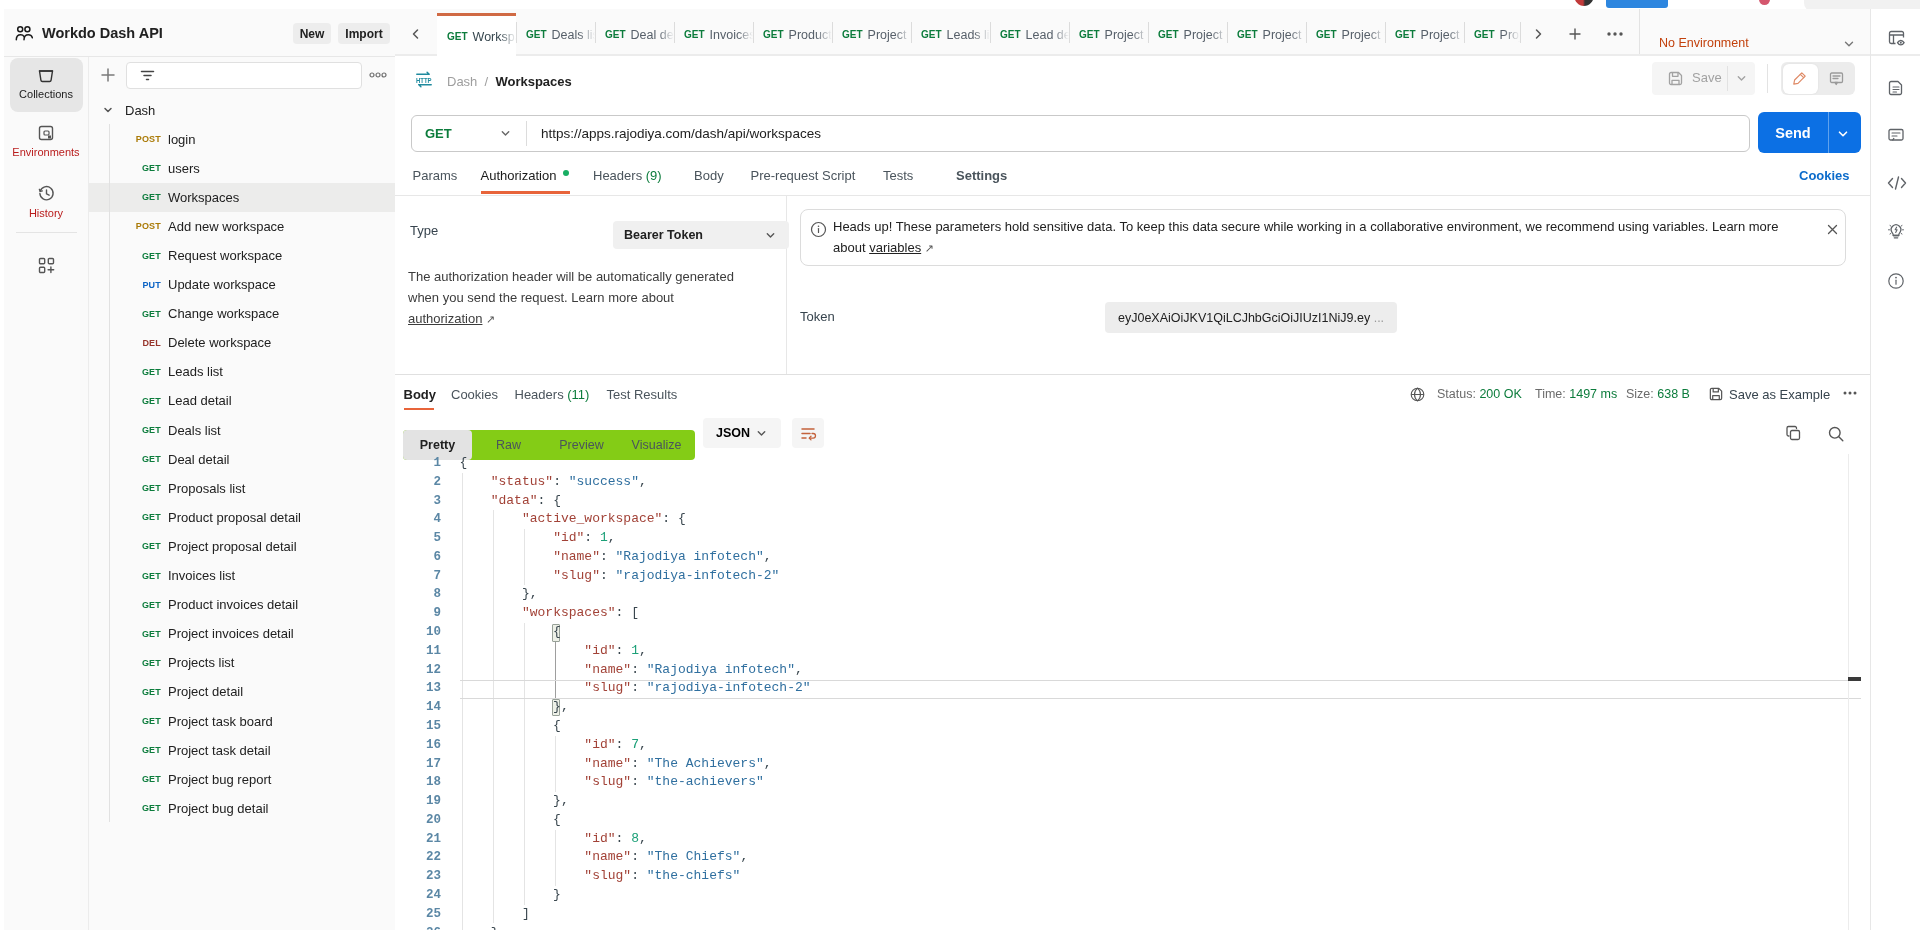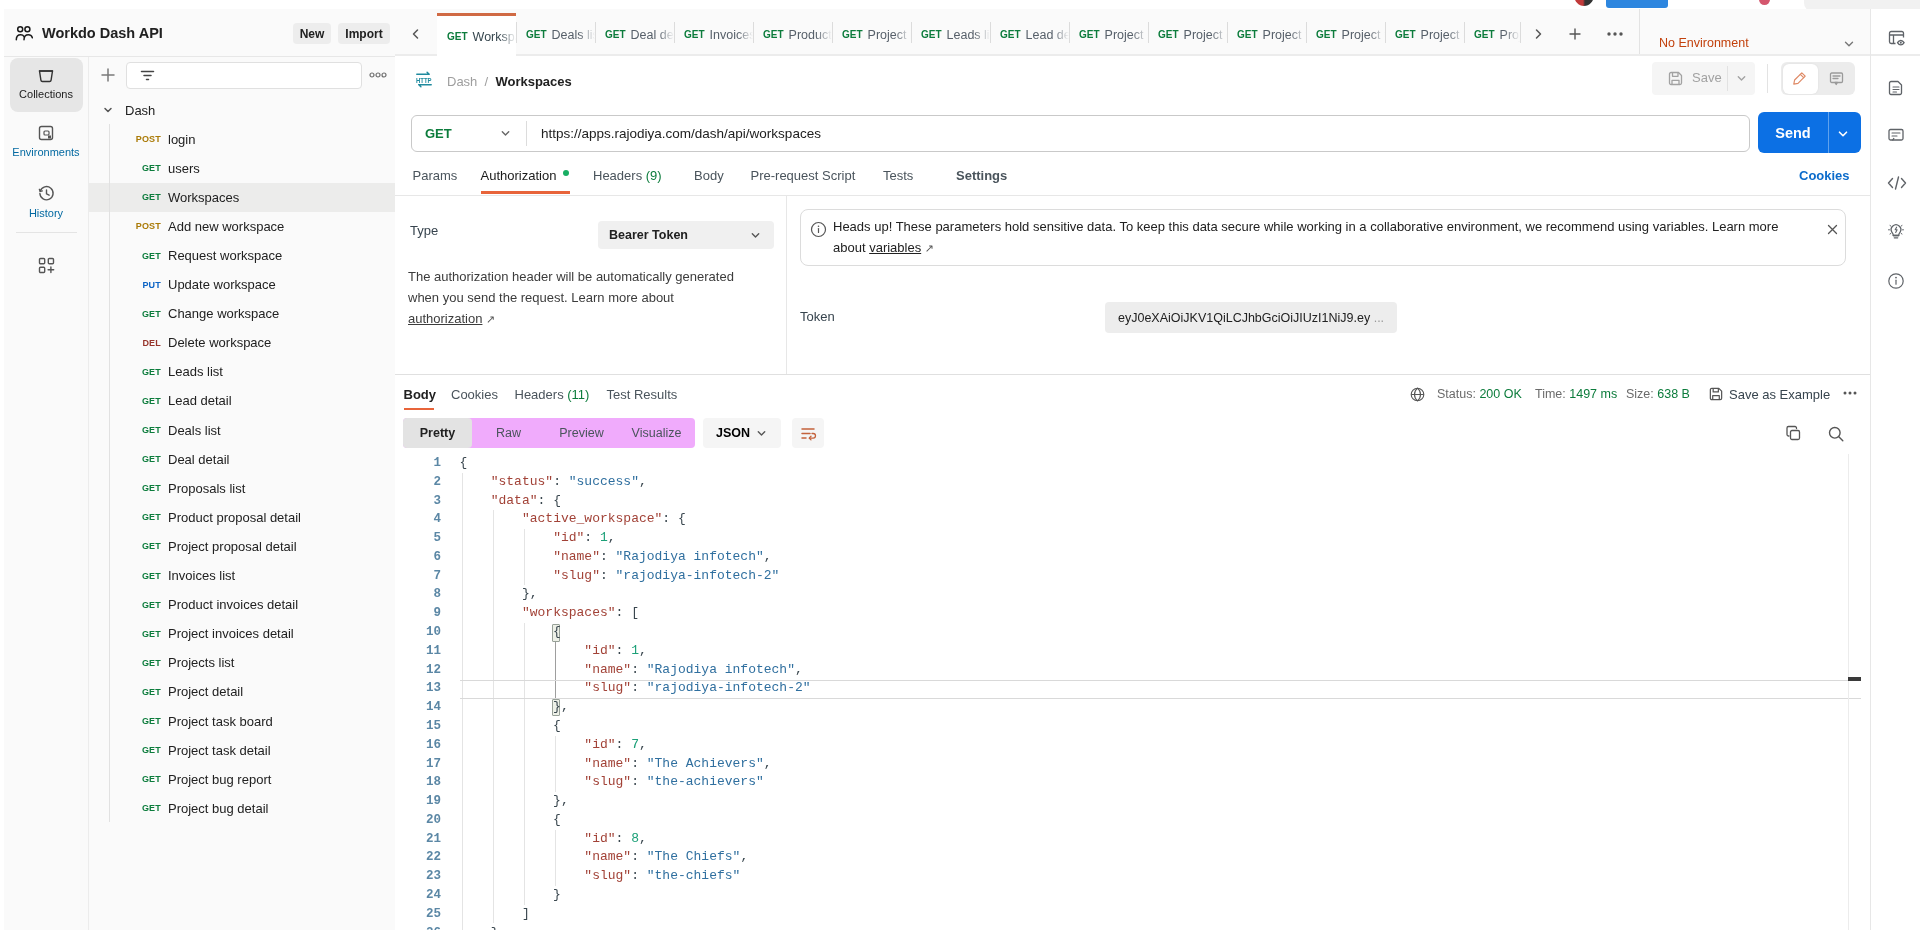--- a/index.html
+++ b/index.html
@@ -9,21 +9,21 @@
 svg{display:block;}
 
 #topstrip{left:0;top:0;width:1920px;height:9px;background:#fff;overflow:hidden;}
 
 #sidebar{left:4px;top:9px;width:394px;height:921px;background:#fafafa;border-right:5px solid #14b8a6;}
 #sidehead{left:0;top:0;width:394px;height:48px;border-bottom:1px solid #e7e7e7;box-sizing:border-box;}
 #sidetitle{left:38px;top:0;height:47px;font-size:14.5px;font-weight:700;color:#212121;display:flex;align-items:center;}
 .sbtn{top:14px;height:21px;background:#ededed;border-radius:4px;font-size:12px;font-weight:600;color:#212121;display:flex;align-items:center;justify-content:center;}
 
 #lrail{left:0;top:48px;width:84px;height:873px;border-right:1px solid #ececec;}
-.railitem{left:0;width:84px;text-align:center;color:#0369a1;}
+.railitem{left:0;width:84px;text-align:center;color:#b91c1c;}
 .raillabel{font-size:11px;margin-top:4px;}
 #railsel{left:6px;top:1px;width:73px;height:54px;background:#e6e6e6;border-radius:8px;}
 
 #tree{left:85px;top:48px;width:309px;height:873px;}
 #filterrow{left:0;top:0;width:309px;height:42px;}
 #filterbox{left:37px;top:5px;width:234px;height:25px;background:#fff;border:1px solid #e0e0e0;border-radius:4px;}
 .treerow{position:relative;height:29.1px;display:flex;align-items:center;font-size:13px;color:#212121;}
 .meth{display:inline-block;width:72px;text-align:right;font-size:9px;font-weight:700;letter-spacing:.2px;flex:none;margin-right:7px;}
 .m-get{color:#0c7c3c}.m-post{color:#aa7a06}.m-put{color:#0b63c5}.m-del{color:#97352b}
 #treerows{left:0;top:38.5px;width:310px;}
@@ -66,34 +66,34 @@
 #reqtabs{left:0;top:100px;width:1475px;height:40px;border-bottom:1px solid #e7e7e7;box-sizing:border-box;}
 .rtab{position:absolute;top:0;height:39px;display:flex;align-items:center;font-size:13px;color:#4a545c;}
 .grn{color:#0c7c3c;}
 #authdot{left:168px;top:14px;width:6px;height:6px;border-radius:50%;background:#18ae63;}
 #authul{left:85.5px;top:135px;width:89px;height:2.5px;background:#e8643a;}
 #cookieslnk{left:1404px;top:100px;height:39px;display:flex;align-items:center;font-size:13px;font-weight:600;color:#0b6bcb;}
 
 #authpanel{left:0;top:140px;width:1475px;height:179px;border-bottom:1px solid #e0e0e0;box-sizing:border-box;}
 #authdivider{left:391px;top:0;width:1px;height:178px;background:#e7e7e7;}
 .greylbl{font-size:13px;color:#37444e;}
-#typesel{left:203px;top:25px;width:176px;height:28px;background:#f0f0f0;border-radius:4px;}
+#typesel{left:218px;top:25px;width:176px;height:28px;background:#f0f0f0;border-radius:4px;}
 #authdesc{left:13px;top:70px;width:352px;font-size:13px;line-height:21px;color:#3c3c3c;}
 #warnbox{left:405px;top:13px;width:1046px;height:57px;border:1px solid #dcdcdc;border-radius:8px;box-sizing:border-box;background:#fff;}
 #warnbox .t1{position:absolute;left:32px;top:9px;font-size:13px;color:#212121;}
 #warnbox .t2{position:absolute;left:32px;top:30px;font-size:13px;color:#212121;}
 #tokeninput{left:710px;top:106px;width:292px;height:31px;background:#ededed;border-radius:4px;display:flex;align-items:center;font-size:12.5px;color:#212121;}
 
 #resp{left:0;top:318px;width:1475px;height:556px;}
 .resptab{position:absolute;top:7px;height:26px;display:flex;align-items:center;font-size:13px;color:#4a545c;}
 #bodyul{left:8.5px;top:33.5px;width:30px;height:2.5px;background:#e8643a;}
 .respmeta{position:absolute;top:0;height:40px;display:flex;align-items:center;font-size:12.5px;color:#6b6b6b;}
 .respmeta .g{color:#0c7c3c;}
 
-#segment{left:8px;top:44px;width:292px;height:30px;background:#f0abfc;border-radius:4px;}
+#segment{left:8px;top:56px;width:292px;height:30px;background:#84cc16;border-radius:4px;}
 .seg{position:absolute;top:0;height:30px;display:flex;align-items:center;justify-content:center;font-size:12.5px;color:#4a545c;}
 #segsel{position:absolute;left:0;top:0;width:69px;height:30px;background:#e3e3e3;border-radius:4px;color:#212121;font-weight:600;display:flex;align-items:center;justify-content:center;font-size:12.5px;}
 #jsonsel{left:308px;top:44px;width:78px;height:30px;background:#f5f5f5;border-radius:4px;}
 #wrapbtn{left:397px;top:44px;width:32px;height:30px;background:#f5f5f5;border-radius:4px;display:flex;align-items:center;justify-content:center;}
 
 #lnums{left:13px;top:80px;width:33px;text-align:right;white-space:pre;font-family:"Liberation Mono",monospace;font-size:12.5px;font-weight:700;line-height:18.78px;color:#5b87a5;}
 #code{left:64.5px;top:80px;font-family:"Liberation Mono",monospace;font-size:13px;line-height:18.78px;color:#39464e;white-space:pre;}
 #code .k{color:#a24237;}
 #code .s{color:#2f6f9f;}
 #code .n{color:#1ca078;}

